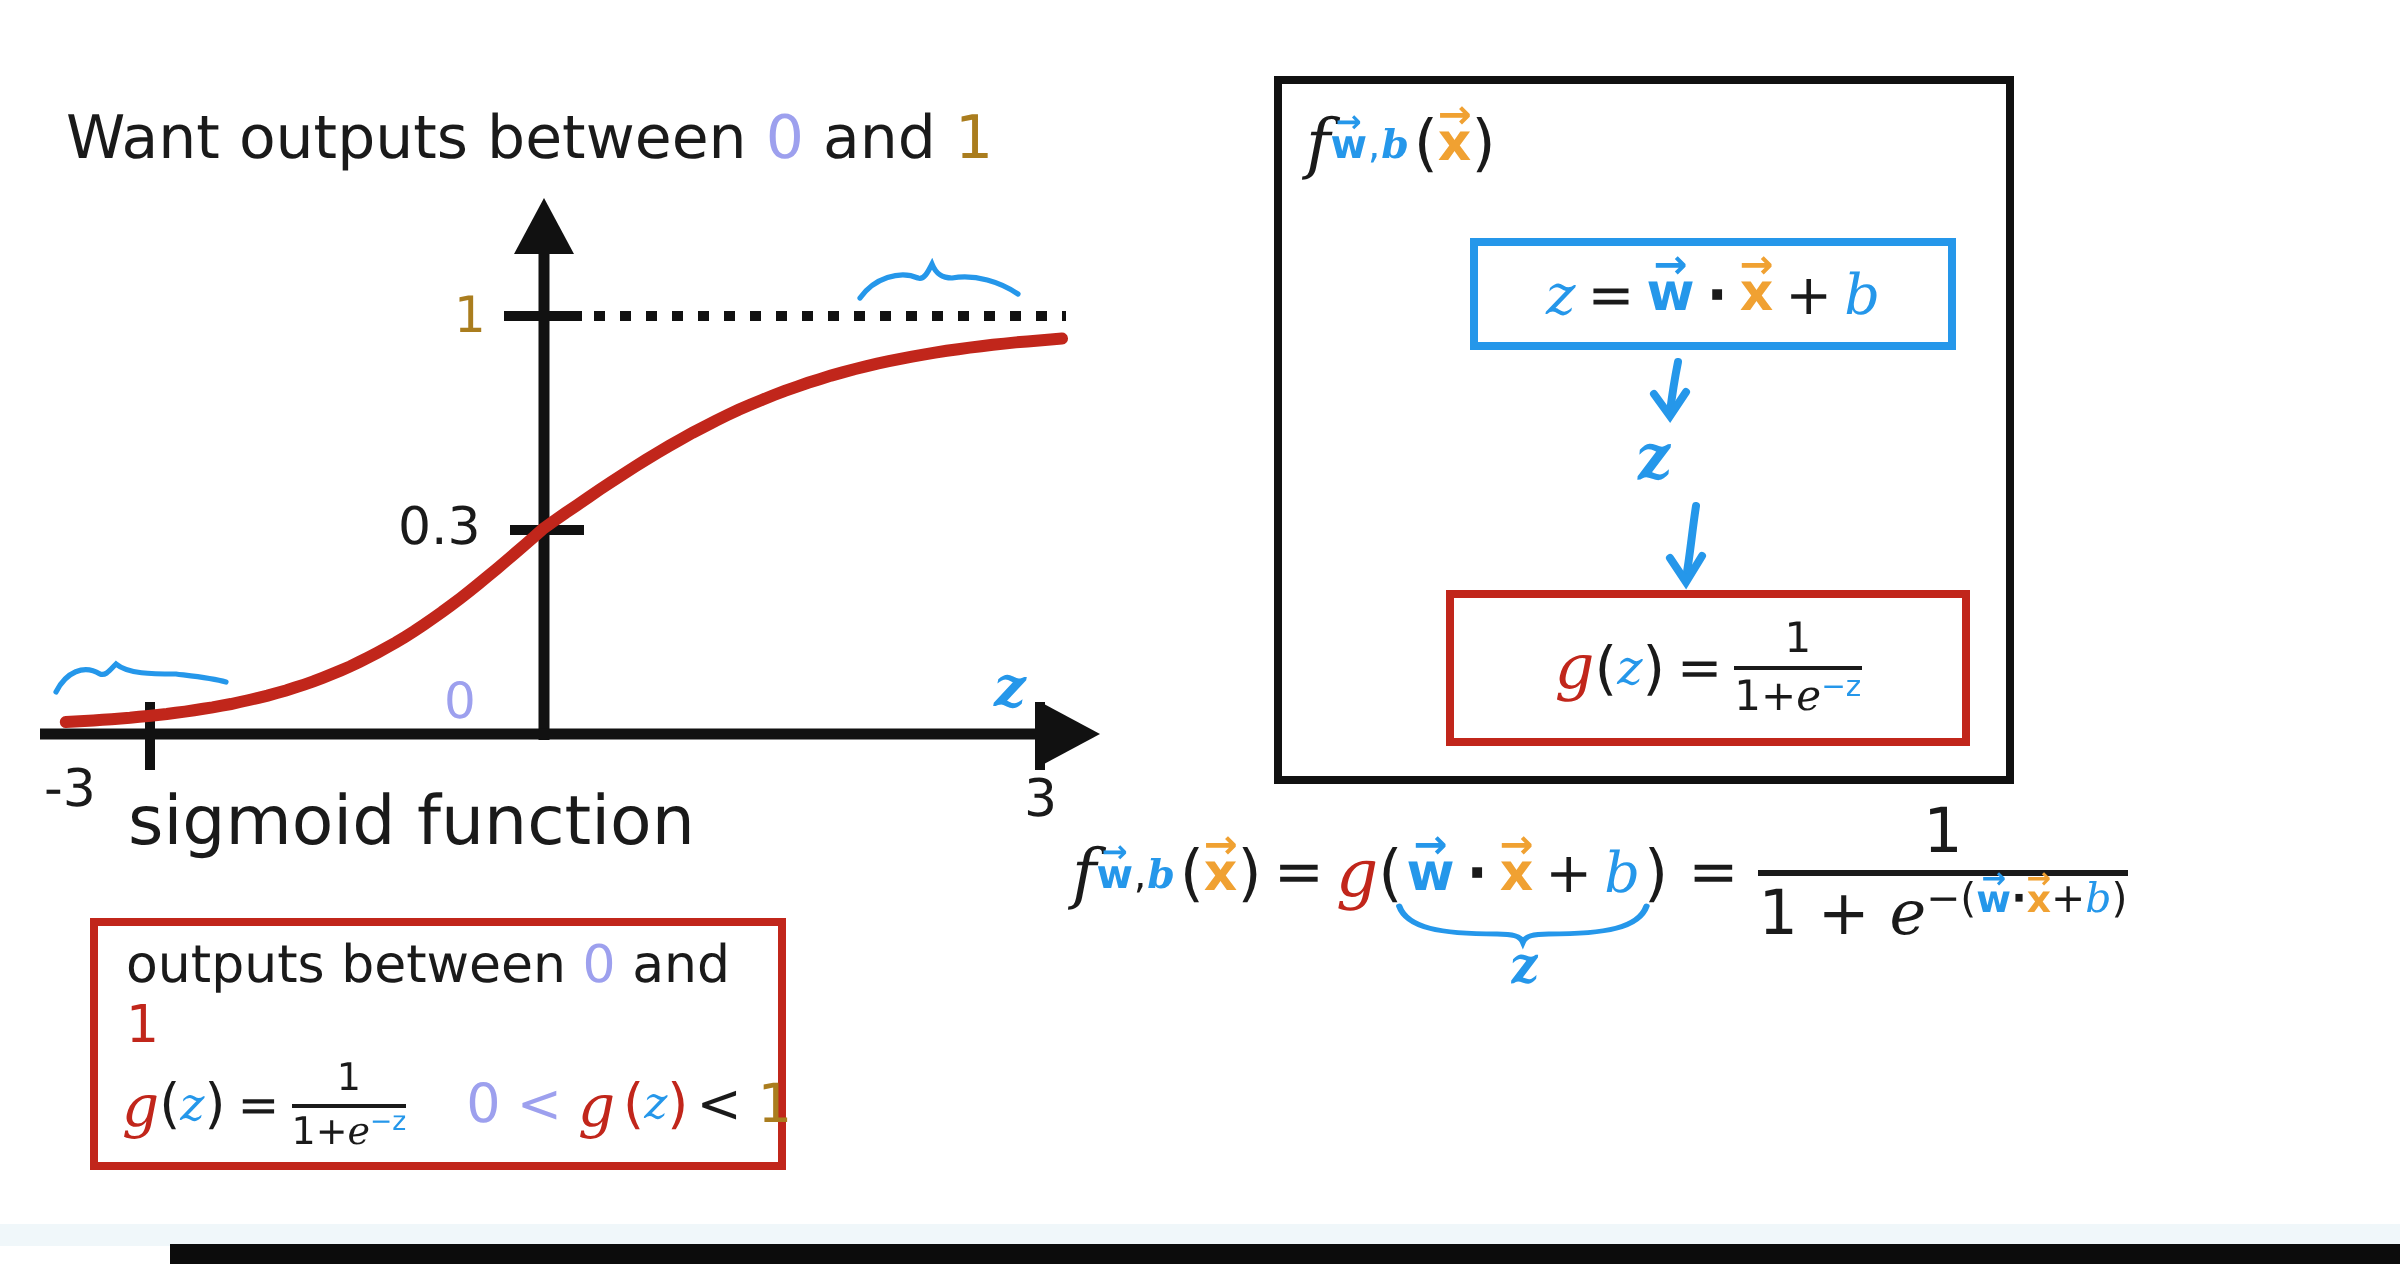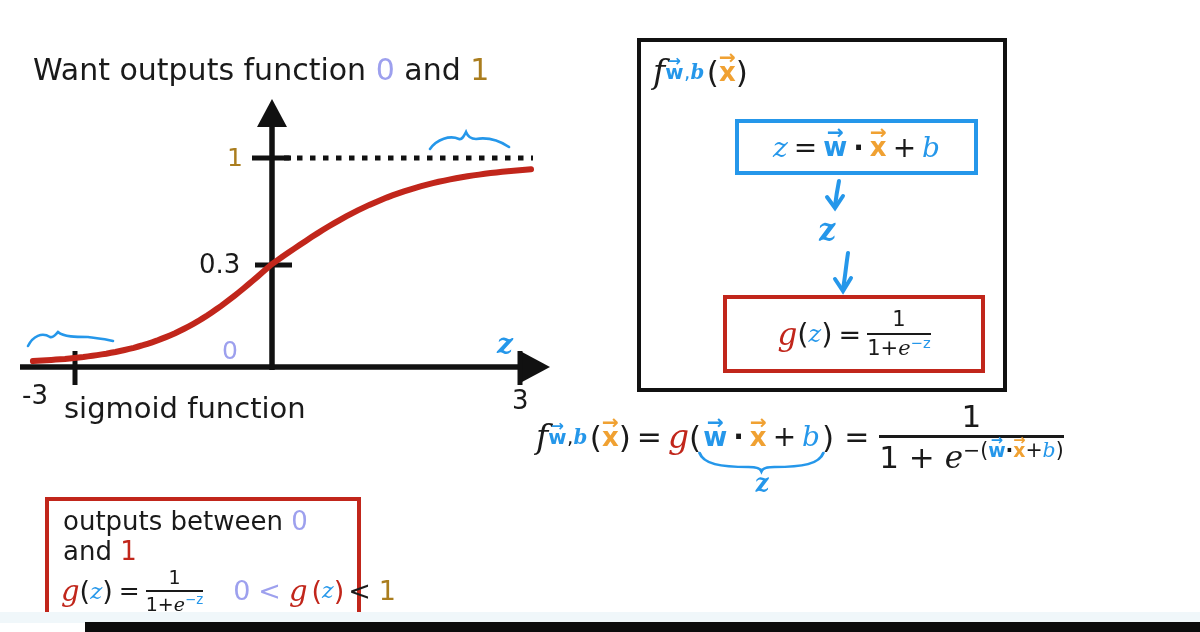--- a/index.html
+++ b/index.html
@@ -19,21 +19,21 @@
   .vec .varrow{position:absolute;left:50%;top:-0.58em;transform:translateX(-50%);
     font-size:0.78em;font-weight:bold;line-height:1}
   
   .sub{display:inline-block;vertical-align:-0.5em;font-size:0.60em;letter-spacing:0.02em}
   
   .frac{display:inline-flex;flex-direction:column;align-items:center;vertical-align:middle;line-height:1.1}
   .frac .fbar{align-self:stretch;height:0;border-top:3px solid var(--ink);margin:2px 0}
   .exp{font-size:0.70em;position:relative;top:-0.50em}
   .expgrp{font-size:0.66em;position:relative;top:-0.55em;display:inline-flex;align-items:baseline;line-height:1}
   .title{font-size:30px}
-  .caption{font-size:29px}
+  .caption{font-size:34px}
   .oper{margin:0 6px}
   .ineq span{margin:0 4px;font-size:27px}
   
   .redbox{border:4px solid var(--red)}
   .bluebox{border:4px solid var(--blue)}
   .blackbox{border:4px solid #111}
   .row{display:flex;align-items:center}
   svg{position:absolute;left:0;top:0;overflow:visible}
 </style>
 </head>
@@ -63,33 +63,33 @@
 
     <g stroke="#2597ea" stroke-width="4" fill="none" stroke-linecap="round">
       <path d="M839 181 C837 191, 836 198, 835 206"></path>
       <path d="M827 197 L835 208 L843 196"></path>
       <path d="M848 253 C846 266, 845 278, 843 289"></path>
       <path d="M835 279 L843 291 L851 278"></path>
     </g>
   </svg>
 
   <div class="abs title" style="left:33px;top:52px">
-    <span>Want outputs function </span><span class="lav">0</span><span> and </span><span class="gold">1</span>
+    <span>Want outputs between </span><span class="lav">0</span><span> and </span><span class="gold">1</span>
   </div>
 
   <div class="abs gold" style="left:227px;top:143px;font-size:25px">1</div>
   <div class="abs" style="left:199px;top:249px;font-size:26px">0.3</div>
   <div class="abs lav" style="left:222px;top:336px;font-size:25px">0</div>
   <div class="abs blue bold itserif" style="left:497px;top:327px;font-size:28px">z</div>
   <div class="abs" style="left:22px;top:380px;font-size:26px">-3</div>
   <div class="abs" style="left:512px;top:385px;font-size:26px">3</div>
 
   <div class="abs caption" style="left:64px;top:391px">sigmoid function</div>
 
-  <div class="abs redbox" style="left:45px;top:497px;width:316px;height:126px;background:#fff">
+  <div class="abs redbox" style="left:45px;top:459px;width:348px;height:126px;background:#fff">
     <div style="font-size:26px;margin:5px 0 0 14px">
       <span>outputs between </span><span class="lav">0</span><span> and </span><span class="red">1</span>
     </div>
     <div class="row" style="margin:1px 0 0 12px">
       <span class="red itserif" style="font-size:29px">g</span>
       <span style="font-size:27px">(</span>
       <span class="blue itserif" style="font-size:23px">z</span>
       <span style="font-size:27px">)</span>
       <span class="oper" style="font-size:25px">=</span>
       <span class="frac" style="font-size:19px">

